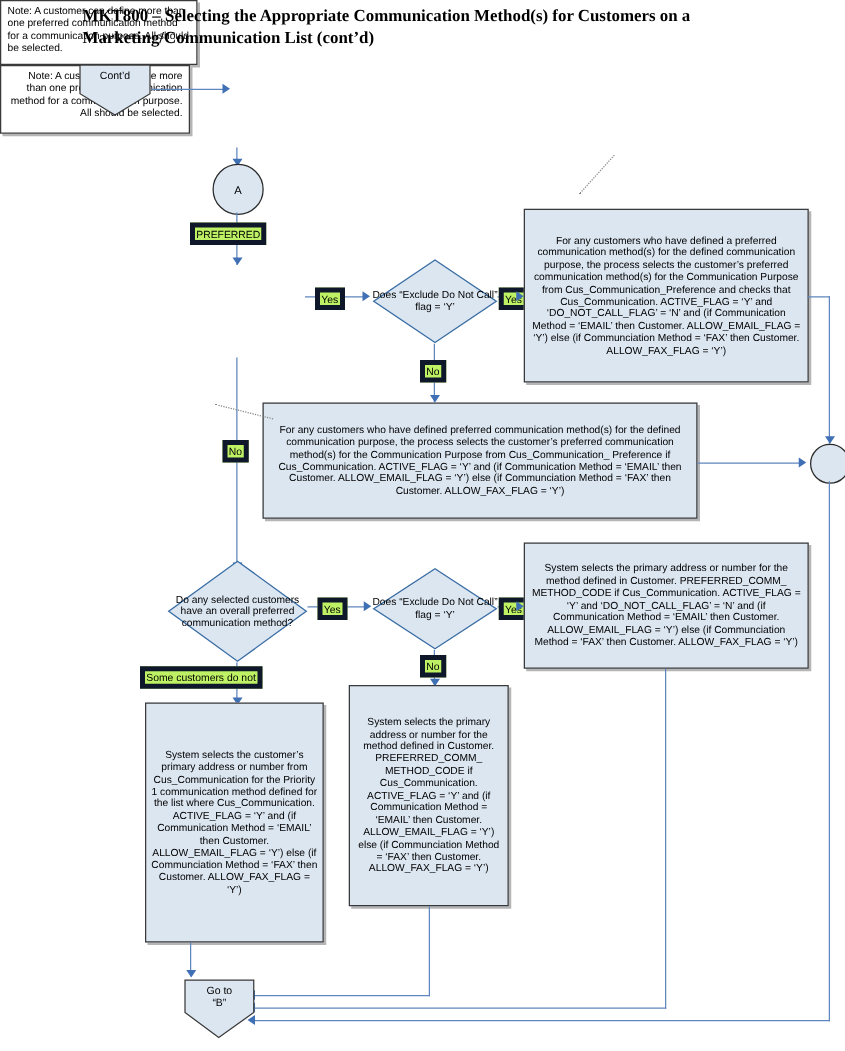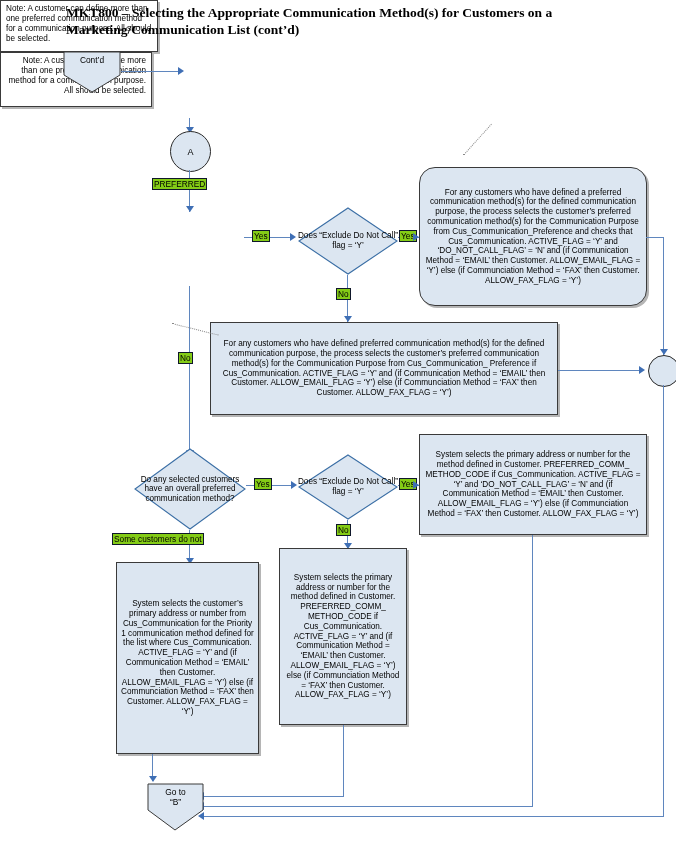--- a/index.html
+++ b/index.html
@@ -37,22 +37,22 @@
 
   
   .ln{position:absolute;background:#5f86be;}
   .lnh{height:1.2px;}
   .lnv{width:1.2px;}
   .arrow{position:absolute;width:0;height:0;}
   .ar-d{border-left:4px solid transparent;border-right:4px solid transparent;border-top:6px solid #3f6fb5;}
   .ar-r{border-top:4px solid transparent;border-bottom:4px solid transparent;border-left:6px solid #3f6fb5;}
   .ar-l{border-top:4px solid transparent;border-bottom:4px solid transparent;border-right:6px solid #3f6fb5;}
 
-  .elabel{position:absolute;background:#84cc16;font-size:8.3px;line-height:10px;padding:0 1px;
-     border:1px solid #0f172a;white-space:nowrap;}
+  .elabel{position:absolute;background:#bef264;font-size:8.3px;line-height:10px;padding:0 1px;
+     border:4px solid #0f172a;white-space:nowrap;}
 
   .dots{position:absolute;border-top:1px dotted #888;transform-origin:0 0;}
 </style>
 </head>
 <body>
 
 <div id="canvas">
 
   <div class="title">MKT800 – Selecting the Appropriate Communication Method(s) for Customers on a Marketing/Communication List (cont’d)</div>
 
@@ -98,21 +98,21 @@
   </div>
 
   <div class="ln lnh" style="left:398px;top:237px;width:22px;"></div>
   <div class="elabel" style="left:399px;top:230px;">Yes</div>
   <div class="arrow ar-r" style="left:413px;top:233px;"></div>
 
   <div class="ln lnv" style="left:347px;top:275px;height:47px;"></div>
   <div class="elabel" style="left:336px;top:288px;">No</div>
   <div class="arrow ar-d" style="left:344px;top:316px;"></div>
 
-  <div class="shape proc" style="left:419px;top:167px;width:228px;height:139px;border-radius:16px;">
+  <div class="shape proc" style="left:419px;top:167px;width:228px;height:139px;">
     <span>For any customers who have defined a preferred communication method(s) for the defined communication purpose, the process selects the customer’s preferred communication method(s) for the Communication Purpose from Cus_Communication_Preference and checks that Cus_Communication. ACTIVE_FLAG = ‘Y’ and ‘DO_NOT_CALL_FLAG’ = ‘N’ and (if Communication Method = ‘EMAIL’ then Customer. ALLOW_EMAIL_FLAG = ‘Y’) else (if Communciation Method = ‘FAX’ then Customer. ALLOW_FAX_FLAG = ‘Y’)</span>
   </div>
 
   <div class="shape proc" style="left:210px;top:322px;width:348px;height:93px;">
     <span>For any customers who have defined preferred communication method(s) for the defined communication purpose, the process selects the customer’s preferred communication method(s) for the Communication Purpose from Cus_Communication_ Preference  if Cus_Communication. ACTIVE_FLAG = ‘Y’ and (if Communication Method = ‘EMAIL’ then Customer. ALLOW_EMAIL_FLAG = ‘Y’) else (if Communciation Method = ‘FAX’ then Customer. ALLOW_FAX_FLAG = ‘Y’)</span>
   </div>
 
   <div class="note" style="left:494px;top:68px;width:158px;height:52px;text-align:left;">
     <span>Note:  A customer can define more than one preferred communication method for a communication purpose.  All should be selected.</span>
   </div>

